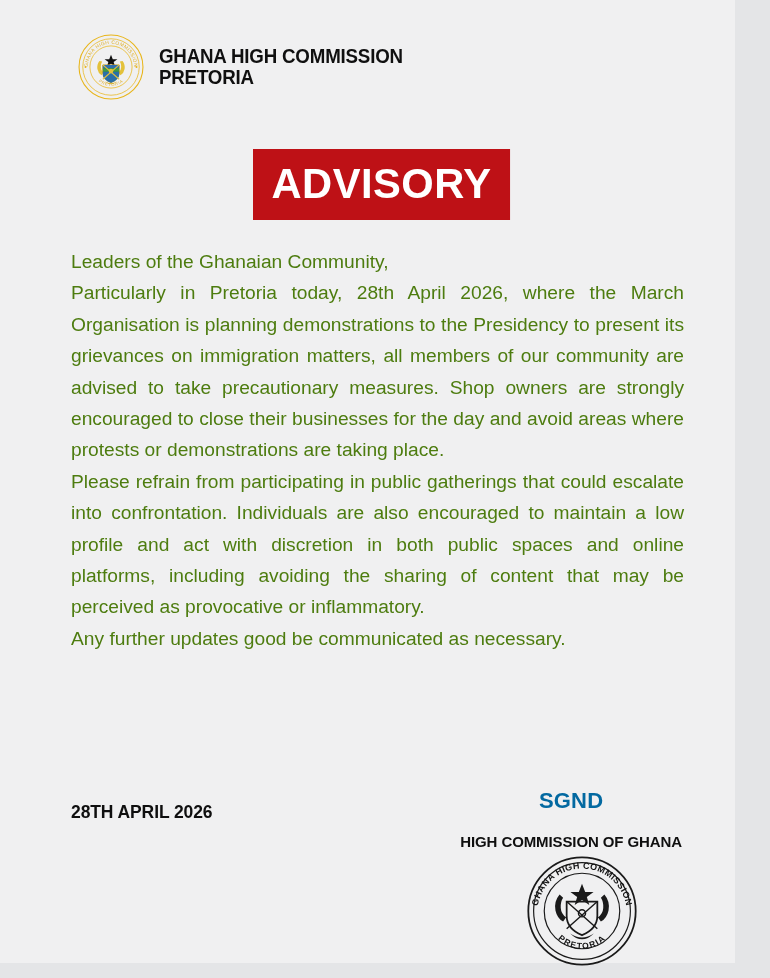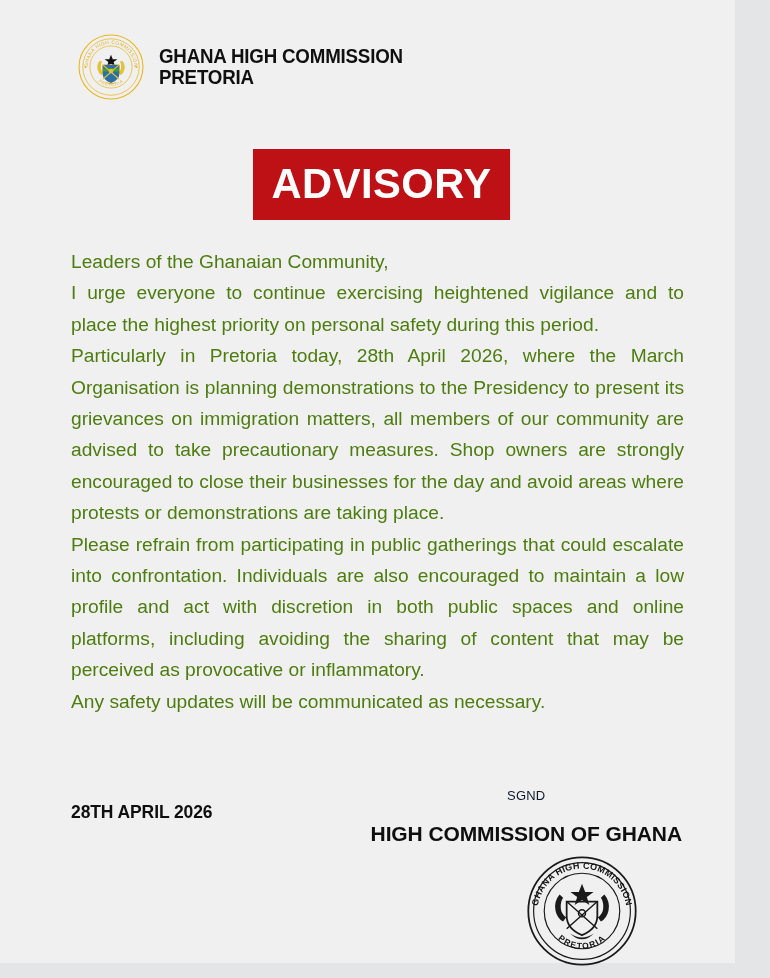--- a/index.html
+++ b/index.html
@@ -103,28 +103,28 @@
     letter-spacing: -0.1px;
     white-space: nowrap;
     padding-top: 14px;
   }
   .footer-sign {
     margin-left: auto;
     text-align: center;
     padding-right: 18px;
   }
   .footer-sign .sgnd {
-    font-weight: normal;
-    font-size: 13px;
-    color: #0f172a;
+    font-weight: bold;
+    font-size: 22px;
+    color: #0369a1;
     letter-spacing: 0.2px;
   }
   .footer-sign .org {
     font-weight: bold;
-    font-size: 21px;
+    font-size: 15px;
     color: #0f0f0f;
     margin-top: 19px;
     white-space: nowrap;
     letter-spacing: -0.1px;
   }
 
   
   .stamp {
     position: absolute;
     left: 523px;
@@ -178,24 +178,23 @@
       <div>PRETORIA</div>
     </div>
   </div>
 
   <div class="banner-wrap">
     <div class="banner">ADVISORY</div>
   </div>
 
   <div class="body-copy">
     <p class="last-line-natural">Leaders of the Ghanaian Community,</p>
-    <p>I urge everyone to continue exercising heightened vigilance and to place the highest priority on personal safety during this period.</p>
     <p>Particularly in Pretoria today, 28th April 2026, where the March Organisation is planning demonstrations to the Presidency to present its grievances on immigration matters, all members of our community are advised to take precautionary measures. Shop owners are strongly encouraged to close their businesses for the day and avoid areas where protests or demonstrations are taking place.</p>
     <p>Please refrain from participating in public gatherings that could escalate into confrontation. Individuals are also encouraged to maintain a low profile and act with discretion in both public spaces and online platforms, including avoiding the sharing of content that may be perceived as provocative or inflammatory.</p>
-    <p class="last-line-natural">Any safety updates will be communicated as necessary.</p>
+    <p class="last-line-natural">Any further updates good be communicated as necessary.</p>
   </div>
 
   <div class="footer">
     <div class="footer-date">28TH APRIL 2026</div>
     <div class="footer-sign">
       <div class="sgnd">SGND</div>
       <div class="org">HIGH COMMISSION OF GHANA</div>
     </div>
   </div>
 

